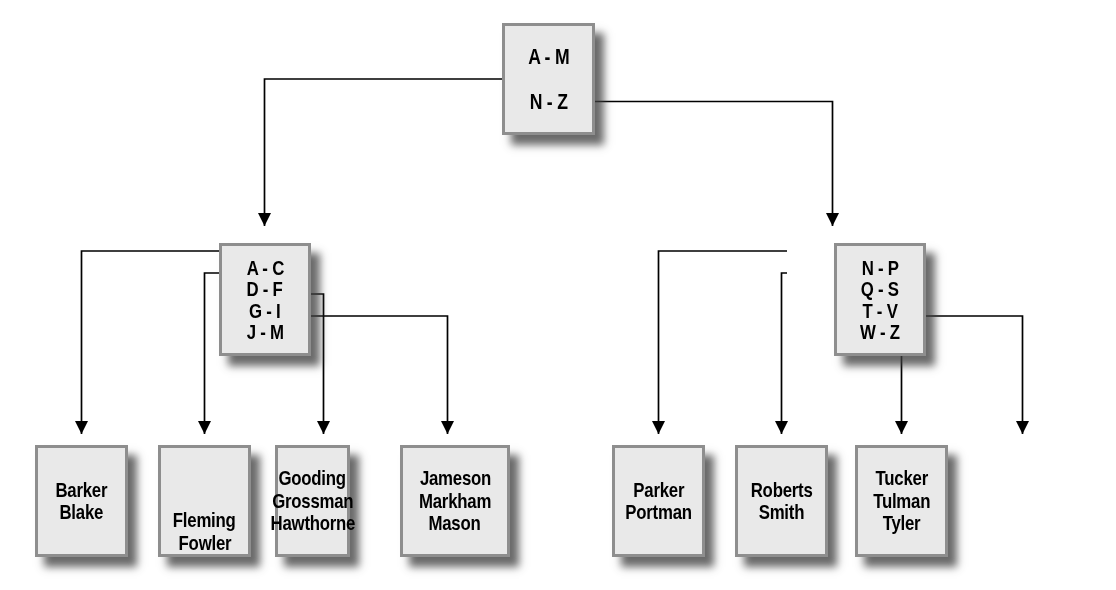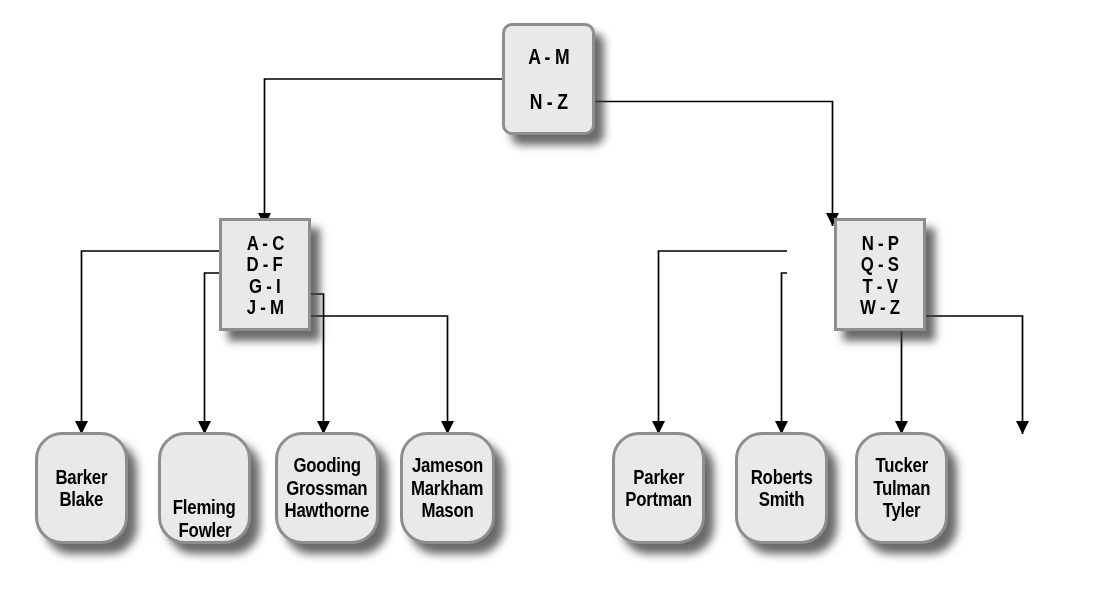--- a/index.html
+++ b/index.html
@@ -29,34 +29,34 @@
   }
   .entry, .name {
     display: block;
     font-weight: 700;
     white-space: nowrap;
     transform: scaleX(0.8);
     transform-origin: 50% 50%;
     letter-spacing: -0.3px;
     text-align: center;
   }
-  .node.root  { left: 502px; top: 23px;  width: 93px; height: 112px; border-radius: 10px; }
+  .node.root  { left: 502px; top: 23px;  width: 93px; height: 112px; }
   .node.root .entry { font-size: 22px; line-height: 45px; }
 
-  .node.internal { top: 218px; width: 92px; height: 113px; }
+  .node.internal { top: 243px; width: 92px; height: 113px; }
   .node.internal.il { left: 219px; }
   .node.internal.ir { left: 787px; margin-left: 47px; }
   .node.internal .entry { font-size: 21px; line-height: 21.5px; }
 
-  .node.leaf { top: 432px; height: 112px; width: 93px; border-radius: 27px; }
+  .node.leaf { top: 445px; height: 112px; width: 93px; }
   .node.leaf .name { font-size: 21px; line-height: 22.5px; }
   .leaf.l0 { left: 35px;  }
   .leaf.l1 { left: 158px; justify-content: flex-end; }
-  .leaf.l2 { left: 275px; width: 104px; }
-  .leaf.l3 { left: 400px; width: 95px; }
+  .leaf.l2 { left: 275px; width: 75px; }
+  .leaf.l3 { left: 400px; width: 110px; }
   .leaf.l4 { left: 612px; }
   .leaf.l5 { left: 735px; }
   .leaf.l6 { left: 855px; }
   .leaf.l7 { left: 976px; }
 
   svg.connector-layer {
     position: absolute;
     left: 0; top: 0;
     width: 1116px;
     height: 590px;

